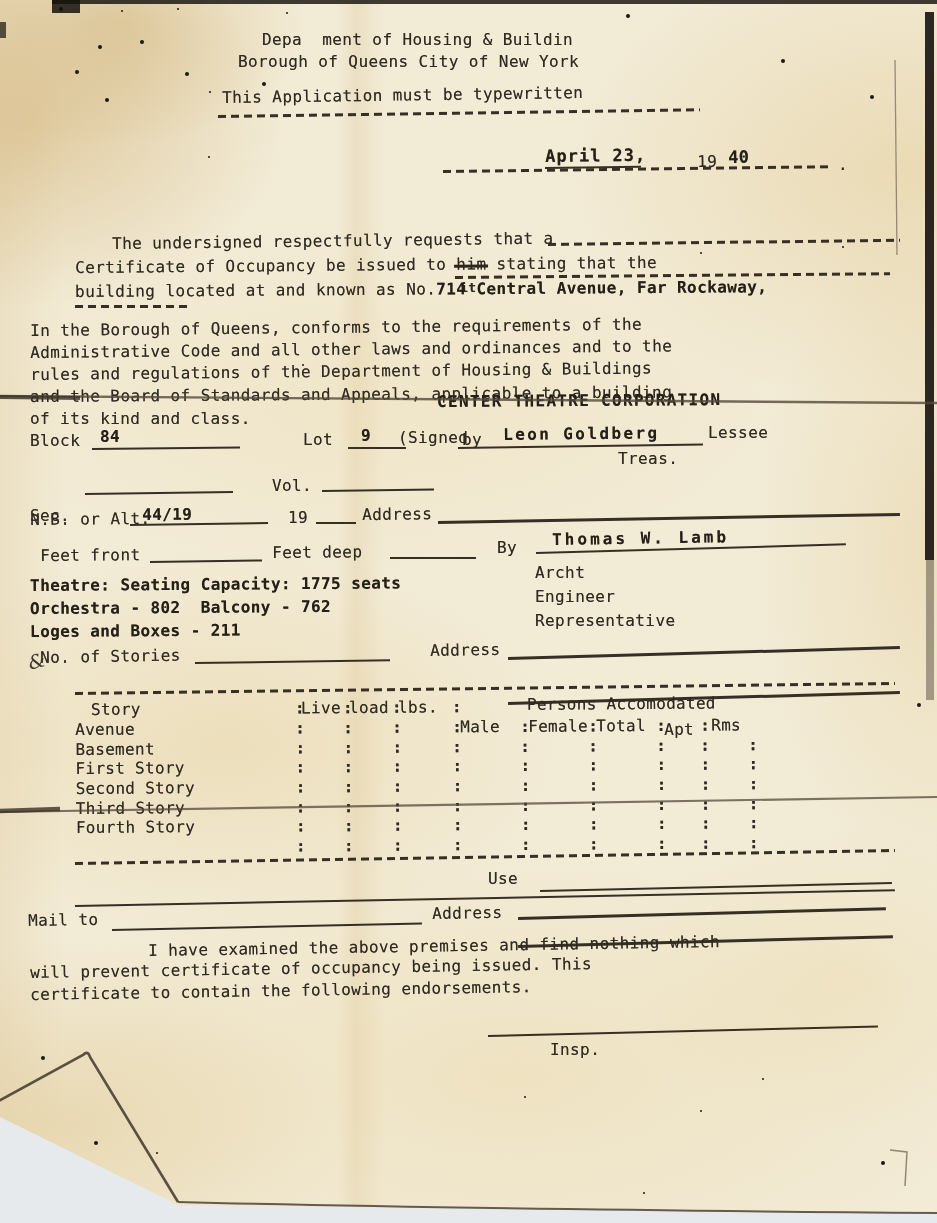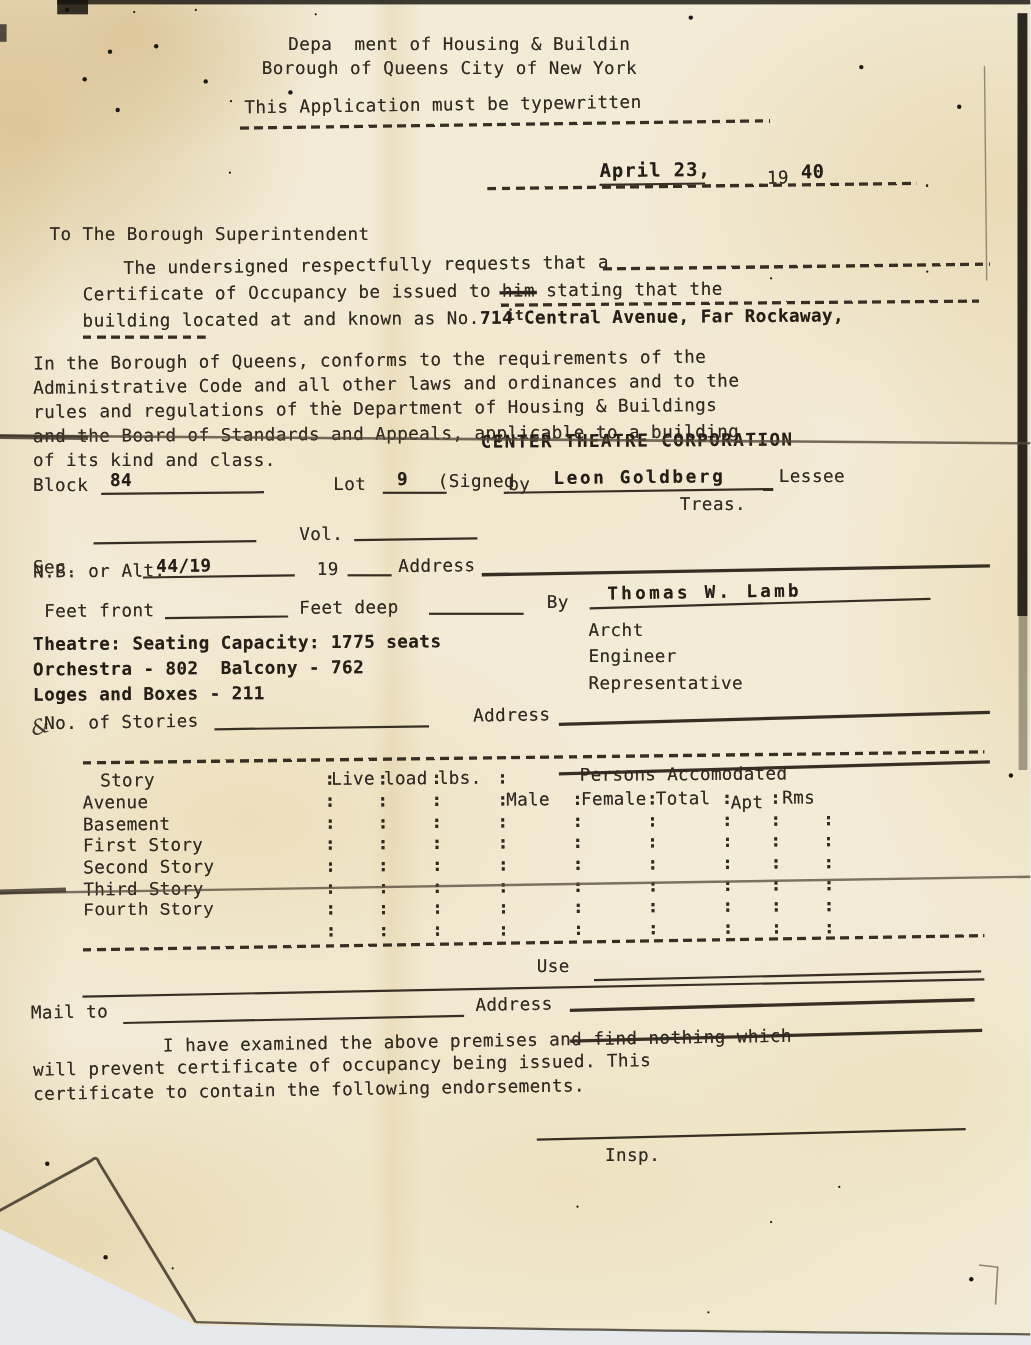--- a/index.html
+++ b/index.html
@@ -61,21 +61,20 @@
   <div class="t" style="left:222px;top:88px;transform:rotate(-0.8deg);">This Application must be typewritten</div>
   <div class="dl" style="left:218px;top:115px;width:482px;transform:rotate(-0.8deg);"></div>
 
   <div class="dl" style="left:443px;top:170px;width:390px;transform:rotate(-0.7deg);"></div>
   <div class="t b" style="left:545px;top:146px;font-size:17px;letter-spacing:1px;transform:rotate(-0.7deg);">April 23,</div>
   <div class="sl" style="left:545px;top:167px;width:96px;transform:rotate(-0.7deg);"></div>
   <div class="t" style="left:697px;top:152px;transform:rotate(-0.7deg);">19</div>
   <div class="t b" style="left:728px;top:147px;font-size:17px;transform:rotate(-0.7deg);">40</div>
   <div class="t" style="left:838px;top:155px;">.</div>
 
-  <div class="t" style="left:45px;top:203px;">To The Borough Superintendent</div>
 
   <div class="t" style="left:112px;top:234px;transform:rotate(-0.7deg);">The undersigned respectfully requests that a</div>
   <div class="dl" style="left:548px;top:243px;width:352px;transform:rotate(-0.7deg);"></div>
   <div class="t" style="left:75px;top:258px;transform:rotate(-0.5deg);"><span>Certificate of Occupancy be issued to </span><span class="struck">him</span><span> stating that the</span></div>
   <div class="corr t" style="left:460px;top:247px;">it</div>
   <div class="dl" style="left:455px;top:276px;width:435px;transform:rotate(-0.5deg);"></div>
   <div class="t" style="left:75px;top:282px;transform:rotate(-0.4deg);"><span>building located at and known as No.</span><span class="b">714 Central Avenue, Far Rockaway,</span></div>
   <div class="dl" style="left:75px;top:305px;width:112px;"></div>
 
   <div class="t" style="left:30px;top:321px;transform:rotate(-0.6deg);">In the Borough of Queens, conforms to the requirements of the</div>
@@ -191,21 +190,21 @@
       <span class="t " style="left: 0px; top: 99px;">Third Story</span>
       <span class="t colon" style="left: 220px; top: 99px;">:</span>
       <span class="t colon" style="left: 268px; top: 99px;">:</span>
       <span class="t colon" style="left: 317px; top: 99px;">:</span>
       <span class="t colon" style="left: 377px; top: 99px;">:</span>
       <span class="t colon" style="left: 445px; top: 99px;">:</span>
       <span class="t colon" style="left: 513px; top: 99px;">:</span>
       <span class="t colon" style="left: 581px; top: 99px;">:</span>
       <span class="t colon" style="left: 625px; top: 99px;">:</span>
       <span class="t colon" style="left: 673px; top: 99px;">:</span>
-      <span class="t " style="left: 0px; top: 118px; font-family: Liberation Mono, monospace;">Fourth Story</span>
+      <span class="t " style="left: 0px; top: 118px;">Fourth Story</span>
       <span class="t colon" style="left: 220px; top: 118px;">:</span>
       <span class="t colon" style="left: 268px; top: 118px;">:</span>
       <span class="t colon" style="left: 317px; top: 118px;">:</span>
       <span class="t colon" style="left: 377px; top: 118px;">:</span>
       <span class="t colon" style="left: 445px; top: 118px;">:</span>
       <span class="t colon" style="left: 513px; top: 118px;">:</span>
       <span class="t colon" style="left: 581px; top: 118px;">:</span>
       <span class="t colon" style="left: 625px; top: 118px;">:</span>
       <span class="t colon" style="left: 673px; top: 118px;">:</span>
       <span class="t colon" style="left: 220px; top: 138px;">:</span>

